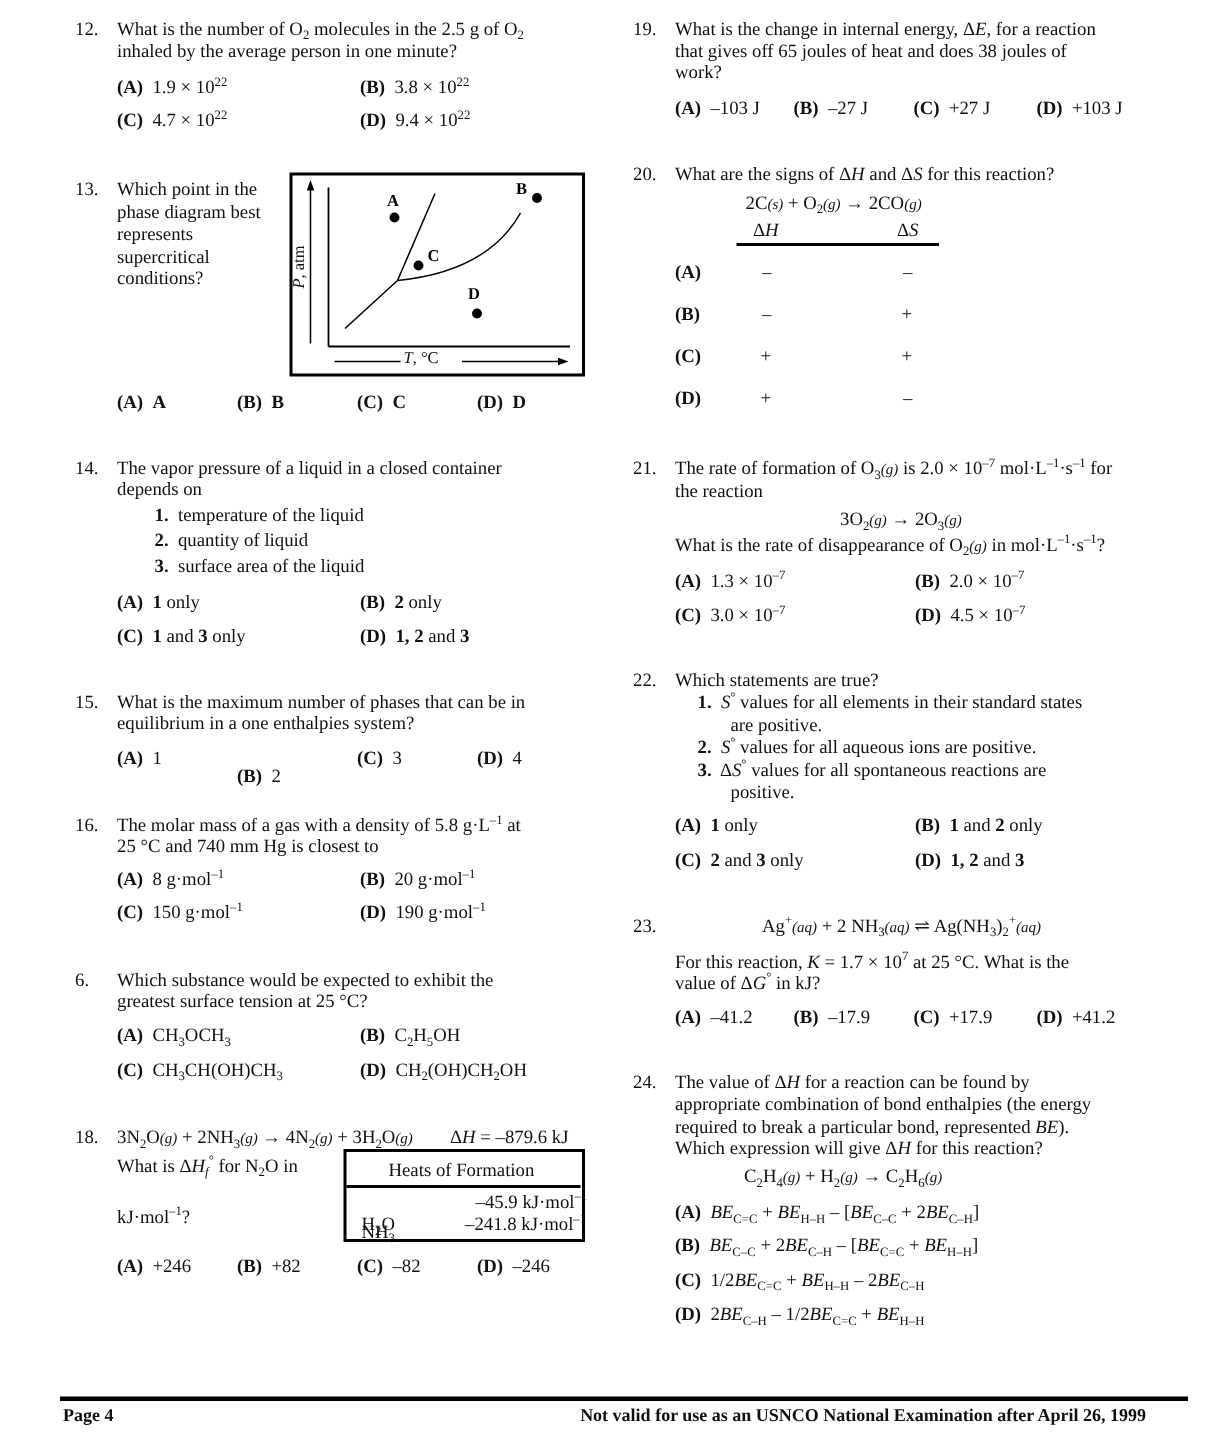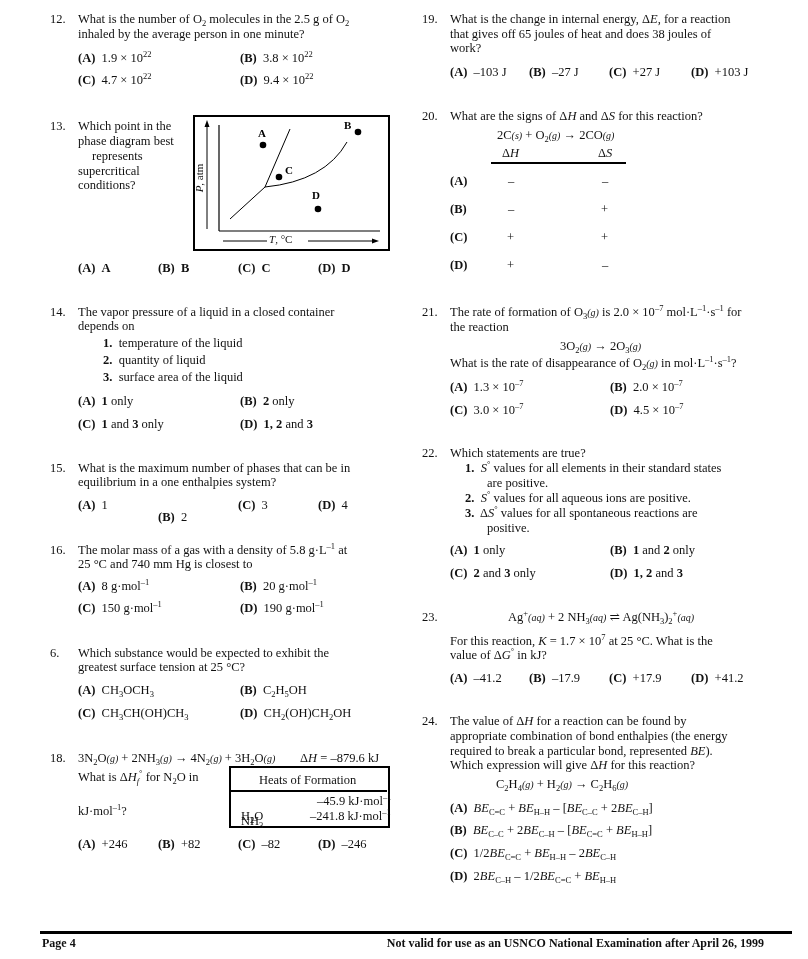--- a/index.html
+++ b/index.html
@@ -25,21 +25,21 @@
   <div class="abs" style="left:78px;top:51px;"><span class="opt-l">(A)</span>&nbsp; <span>1.9 × 10</span><sup>22</sup></div>
   <div class="abs" style="left:240px;top:51px;"><span class="opt-l">(B)</span>&nbsp; <span>3.8 × 10</span><sup>22</sup></div>
   <div class="abs" style="left:78px;top:73px;"><span class="opt-l">(C)</span>&nbsp; <span>4.7 × 10</span><sup>22</sup></div>
   <div class="abs" style="left:240px;top:73px;"><span class="opt-l">(D)</span>&nbsp; <span>9.4 × 10</span><sup>22</sup></div>
 </div>
 
 <div>
   <span class="abs qnum" style="left:50px;top:119px;">13.</span>
   <span class="abs" style="left:78px;top:119px;">Which point in the</span>
   <span class="abs" style="left:78px;top:134px;">phase diagram best</span>
-  <span class="abs" style="left:92px;top:149px;text-align:center;">represents</span>
+  <span class="abs" style="left:78px;top:149px;text-align:center;">represents</span>
   <span class="abs" style="left:78px;top:164px;">supercritical</span>
   <span class="abs" style="left:78px;top:178px;">conditions?</span>
 
   <div class="box" style="left:193px;top:115px;width:197px;height:136px;">
     <svg width="192" height="131" viewBox="0 0 192 131" style="position:absolute;left:0;top:0;">
 
       <line x1="12" y1="112" x2="12" y2="6" stroke="#000" stroke-width="1"></line>
       <polygon points="12,3 9.5,10 14.5,10" fill="#000"></polygon>
 
       <line x1="24" y1="8" x2="24" y2="114" stroke="#000" stroke-width="1.2"></line>

